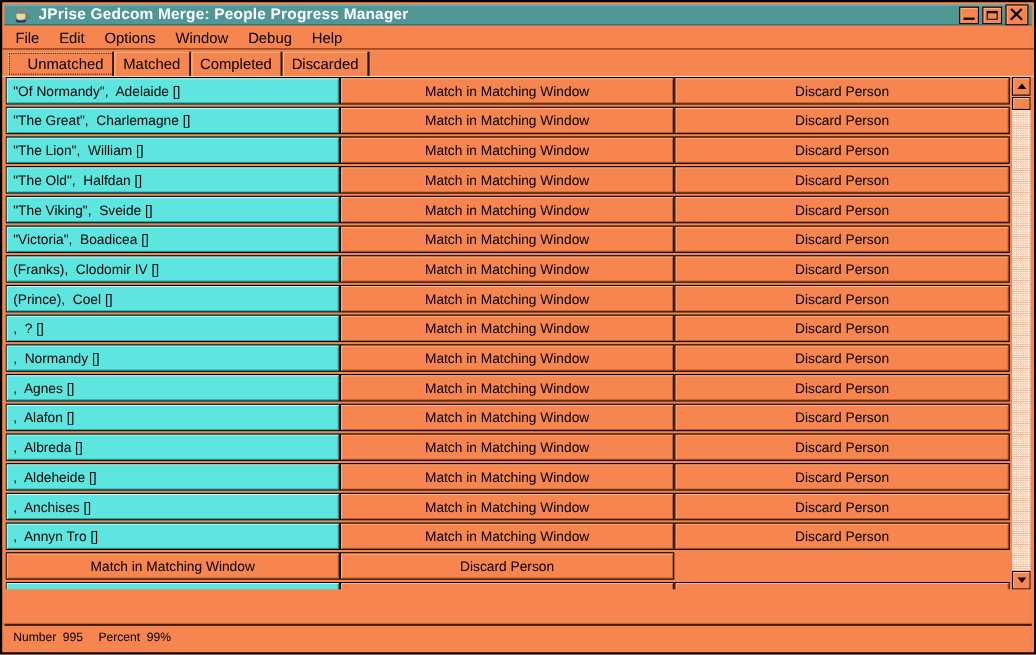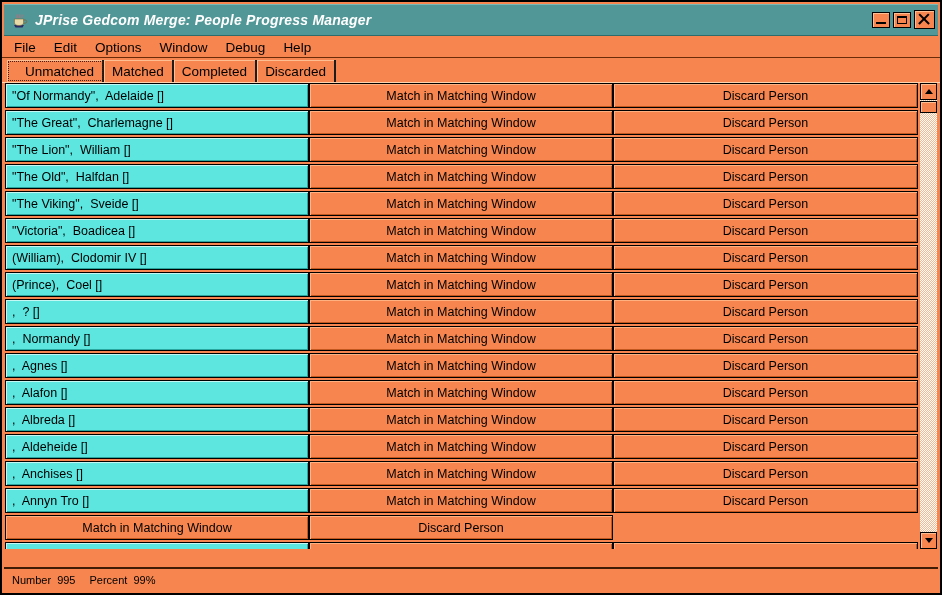--- a/index.html
+++ b/index.html
@@ -4,23 +4,23 @@
 <style>
   html,body{margin:0;padding:0;background:#888;}
   *{box-sizing:border-box;}
   .window{
     position:relative;width:942px;height:595px;
     background:#F6854F;border:2px solid #000;
     font-family:"Liberation Sans",sans-serif;color:#000;overflow:hidden;
   }
   
   .titlebar{
-    margin:2px 2px 0 2px;height:32px;background:#529797;
-    display:flex;align-items:center;padding:0 3px;
-    border-bottom:1px solid #2e6b6b;box-shadow:inset 0 1px 0 #7ab8b8;font-style:italic;
+    margin:2px 2px 0 2px;height:19px;background:#529797;
+    display:flex;align-items:flex-start;padding:0 3px;
+    border-bottom:1px solid #2e6b6b;box-shadow:inset 0 1px 0 #7ab8b8;
   }
   .java-icon{width:18px;height:18px;margin-left:3px;flex:0 0 auto;}
   .title{color:#fff;font-weight:bold;font-size:14px;margin-left:7px;letter-spacing:.2px;white-space:nowrap;}
   .winbtns{margin-left:auto;display:flex;align-items:center;gap:3px;}
   .winbtn{
     width:18px;height:16px;background:#F6854F;border:1px solid #000;
     box-shadow:inset 1px 1px 0 #ffbd92;position:relative;cursor:default;
   }
   .winbtn.close{width:21px;height:19px;}
   .glyph-min{position:absolute;left:3px;right:3px;bottom:3px;height:2px;background:#000;}
@@ -169,21 +169,21 @@
     <div class="cell btn">Discard Person</div>
   </div>
 
   <div class="row">
     <div class="cell name">"Victoria",  Boadicea []</div>
     <div class="cell btn">Match in Matching Window</div>
     <div class="cell btn">Discard Person</div>
   </div>
 
   <div class="row">
-    <div class="cell name">(William),  Clodomir IV []</div>
+    <div class="cell name">(Franks),  Clodomir IV []</div>
     <div class="cell btn">Match in Matching Window</div>
     <div class="cell btn">Discard Person</div>
   </div>
 
   <div class="row">
     <div class="cell name">(Prince),  Coel []</div>
     <div class="cell btn">Match in Matching Window</div>
     <div class="cell btn">Discard Person</div>
   </div>
 

